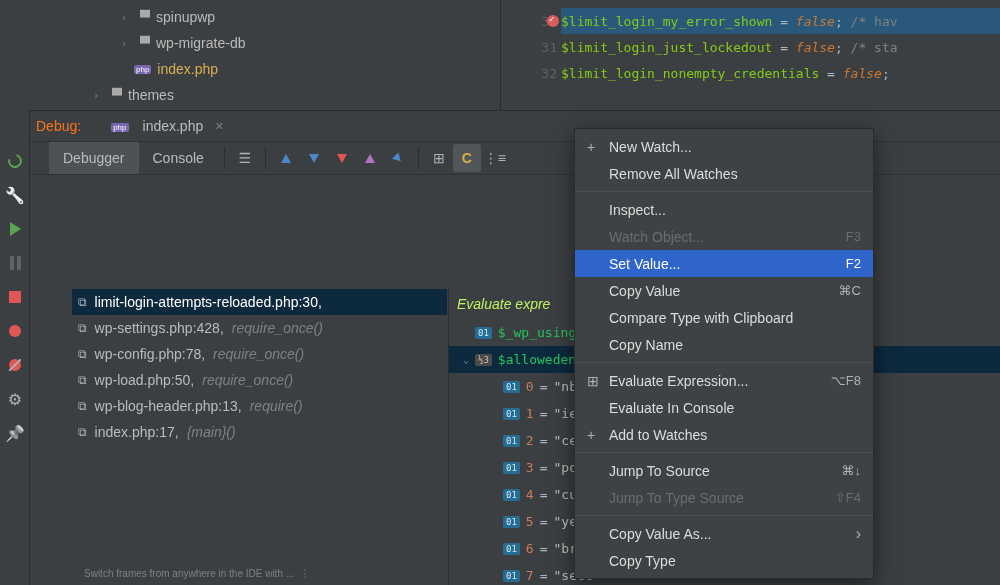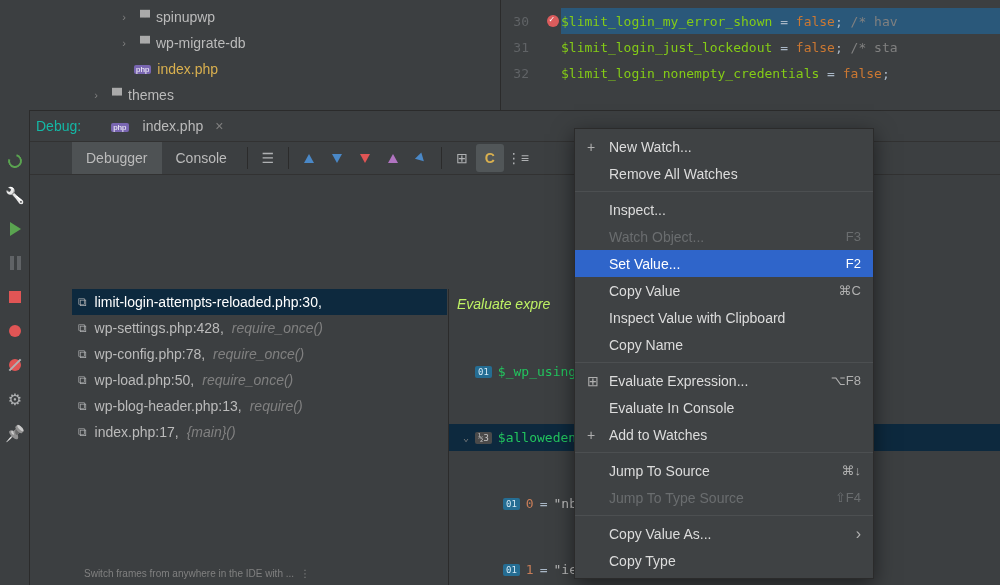--- a/index.html
+++ b/index.html
@@ -33,57 +33,57 @@
     position: absolute;
     left: 500px; top: 0; right:0; height:110px;
     background:#3c3f41;
     border-left:1px solid #2b2b2b;
   }
   .gut {
     position:absolute; left:0; top:0; width:60px;
     font-family: Menlo, Consolas, monospace; font-size:13px;
     color:#606366; padding-top:8px;
   }
-  .gut div { height:26px; display:flex; align-items:center; justify-content:flex-end; padding-right:32px; position:relative;}
+  .gut div { height:26px; display:flex; align-items:center; justify-content:flex-end; padding-right:4px; position:relative;}
   .bp {
     position:absolute; right:2px; top:50%; transform:translateY(-50%);
     width:12px; height:12px; border-radius:50%; background:#db5c5c;
   }
   .bp.tick:after { content:"✓"; color:#fff; font-size:9px; position:absolute; left:2px; top:-1px;}
   .code {
     position:absolute; left:60px; right:0; top:0; padding-top:8px;
     font-family: Menlo, Consolas, monospace; font-size:13px;
   }
   .code .line { height:26px; display:flex; align-items:center; white-space:pre; }
   .code .line.exec { background:#2a587a; }
   .v  { color:#84cc16; }
   .eq { color:#a9b7c6; }
-  .kw { color:#cc7832; }
+  .kw { color:#cc7832;font-style:italic; }
   .cm { color:#808080; }
 
   
   .debug-panel {
     position:absolute; left:30px; top:110px; right:0; bottom:0;
     border-top:1px solid #2b2b2b;
   }
   .debug-title {
     height:30px; display:flex; align-items:center; padding-left:6px; gap:8px;
   }
-  .debug-title .lbl { color:#14b8a6; }
+  .debug-title .lbl { color:#f97316; }
   .debug-title .php-badge { transform:translateY(1px); }
   .debug-title .fname { color:#bbbbbb; }
   .debug-title .x { color:#808080; margin-left:4px; }
 
   
   .tb {
     height:34px; display:flex; align-items:center;
     border-top:1px solid #323232;
     border-bottom:1px solid #323232;
   }
-  .tb .tabs { display:flex; align-items:center; height:100%; margin-left:42px;}
+  .tb .tabs { display:flex; align-items:center; height:100%; margin-left:19px;}
   .tb .tab {
     padding:0 14px; height:100%; display:flex; align-items:center;
     color:#bbbbbb; cursor:default;
   }
   .tb .tab.active { background:#4e5254; }
   .tb .sep { width:1px; height:22px; background:#2b2b2b; margin:0 6px; }
   .tb .btn {
     width:28px; height:28px; display:flex; align-items:center; justify-content:center;
     color:#afb1b3; font-size:14px;
   }
@@ -138,21 +138,21 @@
     position:absolute; left:418px; top:178px; right:0; bottom:0;
     border-left:1px solid #2b2b2b;
     overflow:hidden;
   }
   .eval {
     height:30px; display:flex; align-items:center;
     color:#bef264; font-style:italic; padding-left:8px;
   }
   .vrow {
     height:27px; display:flex; align-items:center; padding-left:8px;
-    font-family: Menlo, Consolas, monospace; font-size:13px;margin-top:39px;
+    font-family: Menlo, Consolas, monospace; font-size:13px;
   }
   .vrow.sel { background:#0d293e; }
   .vrow .tw { width:18px; color:#808080; font-size:10px; text-align:center;}
   .badge-01 {
     font-size:9px; line-height:12px; padding:0 3px;
     background:#256d93; color:#d4e9f5; border-radius:2px; margin-right:6px;
   }
   .badge-123 {
     font-size:9px; line-height:12px; padding:0 3px;
     background:#4a4a4a; color:#c5c5c5; border-radius:2px; margin-right:6px;
@@ -450,21 +450,21 @@
       <span class="mlbl">Set Value...</span>
       <span class="sc">F2</span>
     </div>
     <div class="mi">
       <span class="mic"></span>
       <span class="mlbl">Copy Value</span>
       <span class="sc">⌘C</span>
     </div>
     <div class="mi">
       <span class="mic"></span>
-      <span class="mlbl">Inspect Value with Clipboard</span>
+      <span class="mlbl">Compare Type with Clipboard</span>
     </div>
     <div class="mi">
       <span class="mic"></span>
       <span class="mlbl">Copy Name</span>
     </div>
     <div class="mdiv"></div>
     <div class="mi">
       <span class="mic">⊞</span>
       <span class="mlbl">Evaluate Expression...</span>
       <span class="sc">⌥F8</span>

